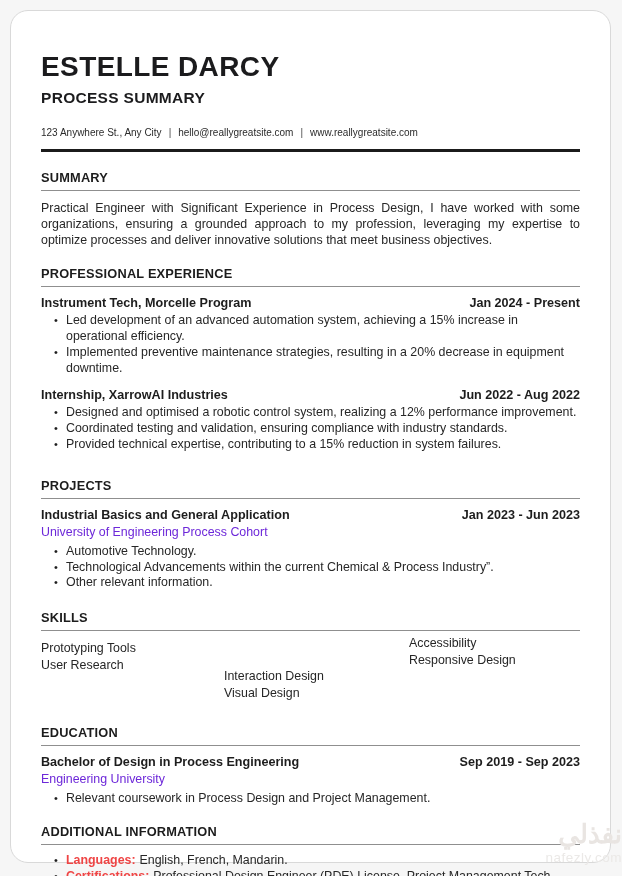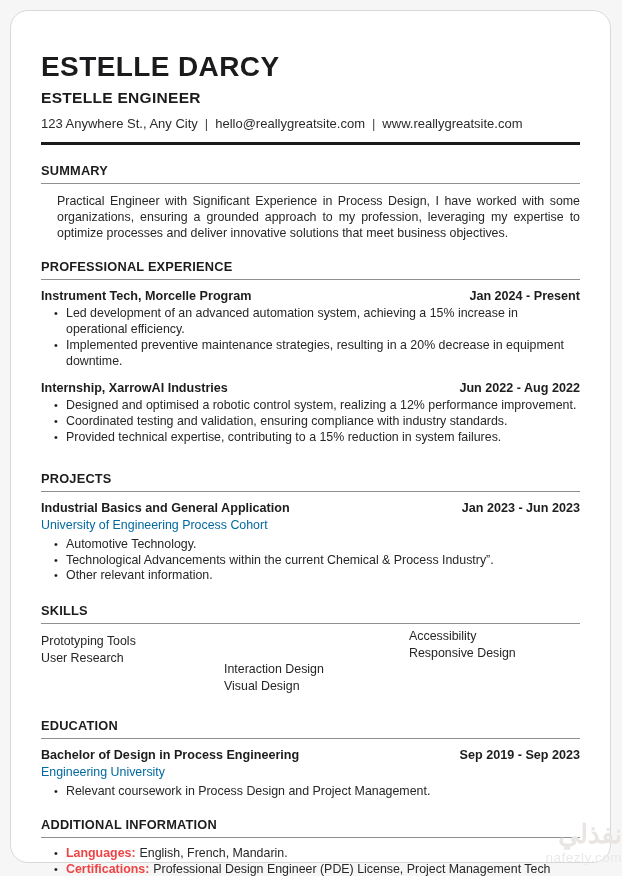--- a/index.html
+++ b/index.html
@@ -23,45 +23,45 @@
   }
   
   .person-name {
     font-size: 28px; font-weight: bold; letter-spacing: 0.4px;
     color: #1b1b1d; margin: 0; line-height: 1.05;
   }
   .person-title {
     font-size: 15.5px; font-weight: bold; letter-spacing: 0.3px;
     color: #1b1b1d; margin: 8px 0 0 0;
   }
-  .contact { font-size: 13px; color: #2b2b2b; margin-top: 9px; }
+  .contact { font-size: 10px; color: #2b2b2b; margin-top: 20px; }
   .contact .sep { color: #4a4a4a; margin: 0 7px; font-weight: normal; }
   .thick-rule { height: 3px; background: #1b1b1b; margin-top: 11px; }
 
   
   .section { margin-top: 18px; }
   .section.gap-lg { margin-top: 26px; }
   .section.gap-md { margin-top: 24px; }
   .section.gap-sm { margin-top: 19px; }
   .sec-head {
     font-size: 12.8px; font-weight: bold; letter-spacing: 0.2px;
     color: #1c1c1c; padding-bottom: 5px;
     border-bottom: 1.6px solid #8f8f8f;
   }
   .summary-text {
     font-size: 12.4px; line-height: 16px; text-align: justify;
-    margin: 9px 0 0 16px; color: #272727;
+    margin: 9px 0 0 0; color: #272727;
   }
 
   .entry-row {
     display: flex; justify-content: space-between; align-items: baseline;
     font-size: 12.6px; font-weight: bold; color: #1d1d1d; margin-top: 9px; gap: 44px;
   }
   .entry-row .dates { white-space: nowrap; }
-  .subtitle { font-size: 12.4px; color: #0369a1; margin-top: 3px; line-height: 15.6px; }
+  .subtitle { font-size: 12.4px; color: #6d28d9; margin-top: 3px; line-height: 15.6px; }
   .job + .job { margin-top: 12px; }
 
   .bullets { margin-top: 3px; }
   .bullet {
     display: flex; font-size: 12.4px; line-height: 15.7px; color: #272727;
   }
   .bullet::before {
     content: "\2022";
     width: 12px; margin-left: 13px; flex: none;
     font-size: 11px; line-height: 15.7px; color: #1d1d1d;
@@ -83,21 +83,21 @@
   }
   .wm-ar { font-size: 26px; font-weight: bold; color: #e9e5e2; line-height: 1.1; }
   .wm-domain { font-size: 13.5px; color: #ebe9e7; letter-spacing: 0.5px; margin-top: 1px; }
 </style>
 </head>
 <body>
 
 <div class="card">
 
   <h1 class="person-name">ESTELLE DARCY</h1>
-  <h2 class="person-title">ESTELLE ENGINEER</h2>
+  <h2 class="person-title">PROCESS SUMMARY</h2>
   <div class="contact">
     <span>123 Anywhere St., Any City</span><span class="sep">|</span><span>hello@reallygreatsite.com</span><span class="sep">|</span><span>www.reallygreatsite.com</span>
   </div>
   <div class="thick-rule"></div>
 
   <div class="section">
     <div class="sec-head">SUMMARY</div>
     <p class="summary-text">Practical Engineer with Significant Experience in Process Design, I have worked with some organizations, ensuring a grounded approach to my profession, leveraging my expertise to optimize processes and deliver innovative solutions that meet business objectives.</p>
   </div>
 

